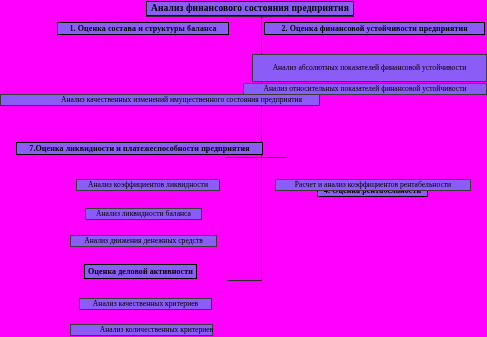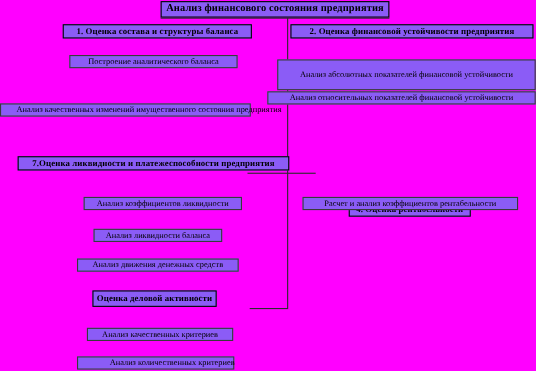--- a/index.html
+++ b/index.html
@@ -68,24 +68,23 @@
 
   <div class="vline" style="left:261px; top:16px; height:264px;"></div>
   <div class="hline" style="left:146px; top:16px; width:208px;"></div>
   <div class="hline" style="left:225px; top:157px; width:62px;"></div>
   <div class="hline" style="left:227px; top:280px; width:35px;"></div>
 
   <div class="node hdr title" style="left:146px; top:1px; width:208px; height:15px;">Анализ финансового состояния предприятия</div>
 
   <div class="node hdr" style="left:57px; top:22px; width:172px; height:13px;">1. Оценка состава и структуры баланса</div>
 
-  <div class="node leaf" style="left:63px; top:50px; width:153px; height:12px;">Построение аналитического баланса</div>
 
 
-  <div class="node leaf" style="left:0px; top:94px; width:228px; height:12px;padding-left:45px;">Анализ качественных изменений имущественного состояния предприятия</div>
+  <div class="node leaf" style="left:0px; top:94px; width:320px; height:12px;padding-left:45px;">Анализ качественных изменений имущественного состояния предприятия</div>
 
   <div class="node hdr" style="left:264px; top:22px; width:221px; height:13px;">2. Оценка финансовой устойчивости предприятия</div>
 
   <div class="node leaf" style="left:252px; top:54px; width:235px; height:28px;">Анализ абсолютных показателей финансовой устойчивости</div>
 
   <div class="node leaf" style="left:243px; top:83px; width:244px; height:12px;">Анализ относительных показателей финансовой устойчивости</div>
 
   <div class="node hdr" style="left:16px; top:142px; width:247px; height:13px;">7.Оценка ликвидности и платежеспособности предприятия</div>
 
   <div class="node leaf" style="left:76px; top:179px; width:144px; height:12px;">Анализ коэффициентов ликвидности</div>

